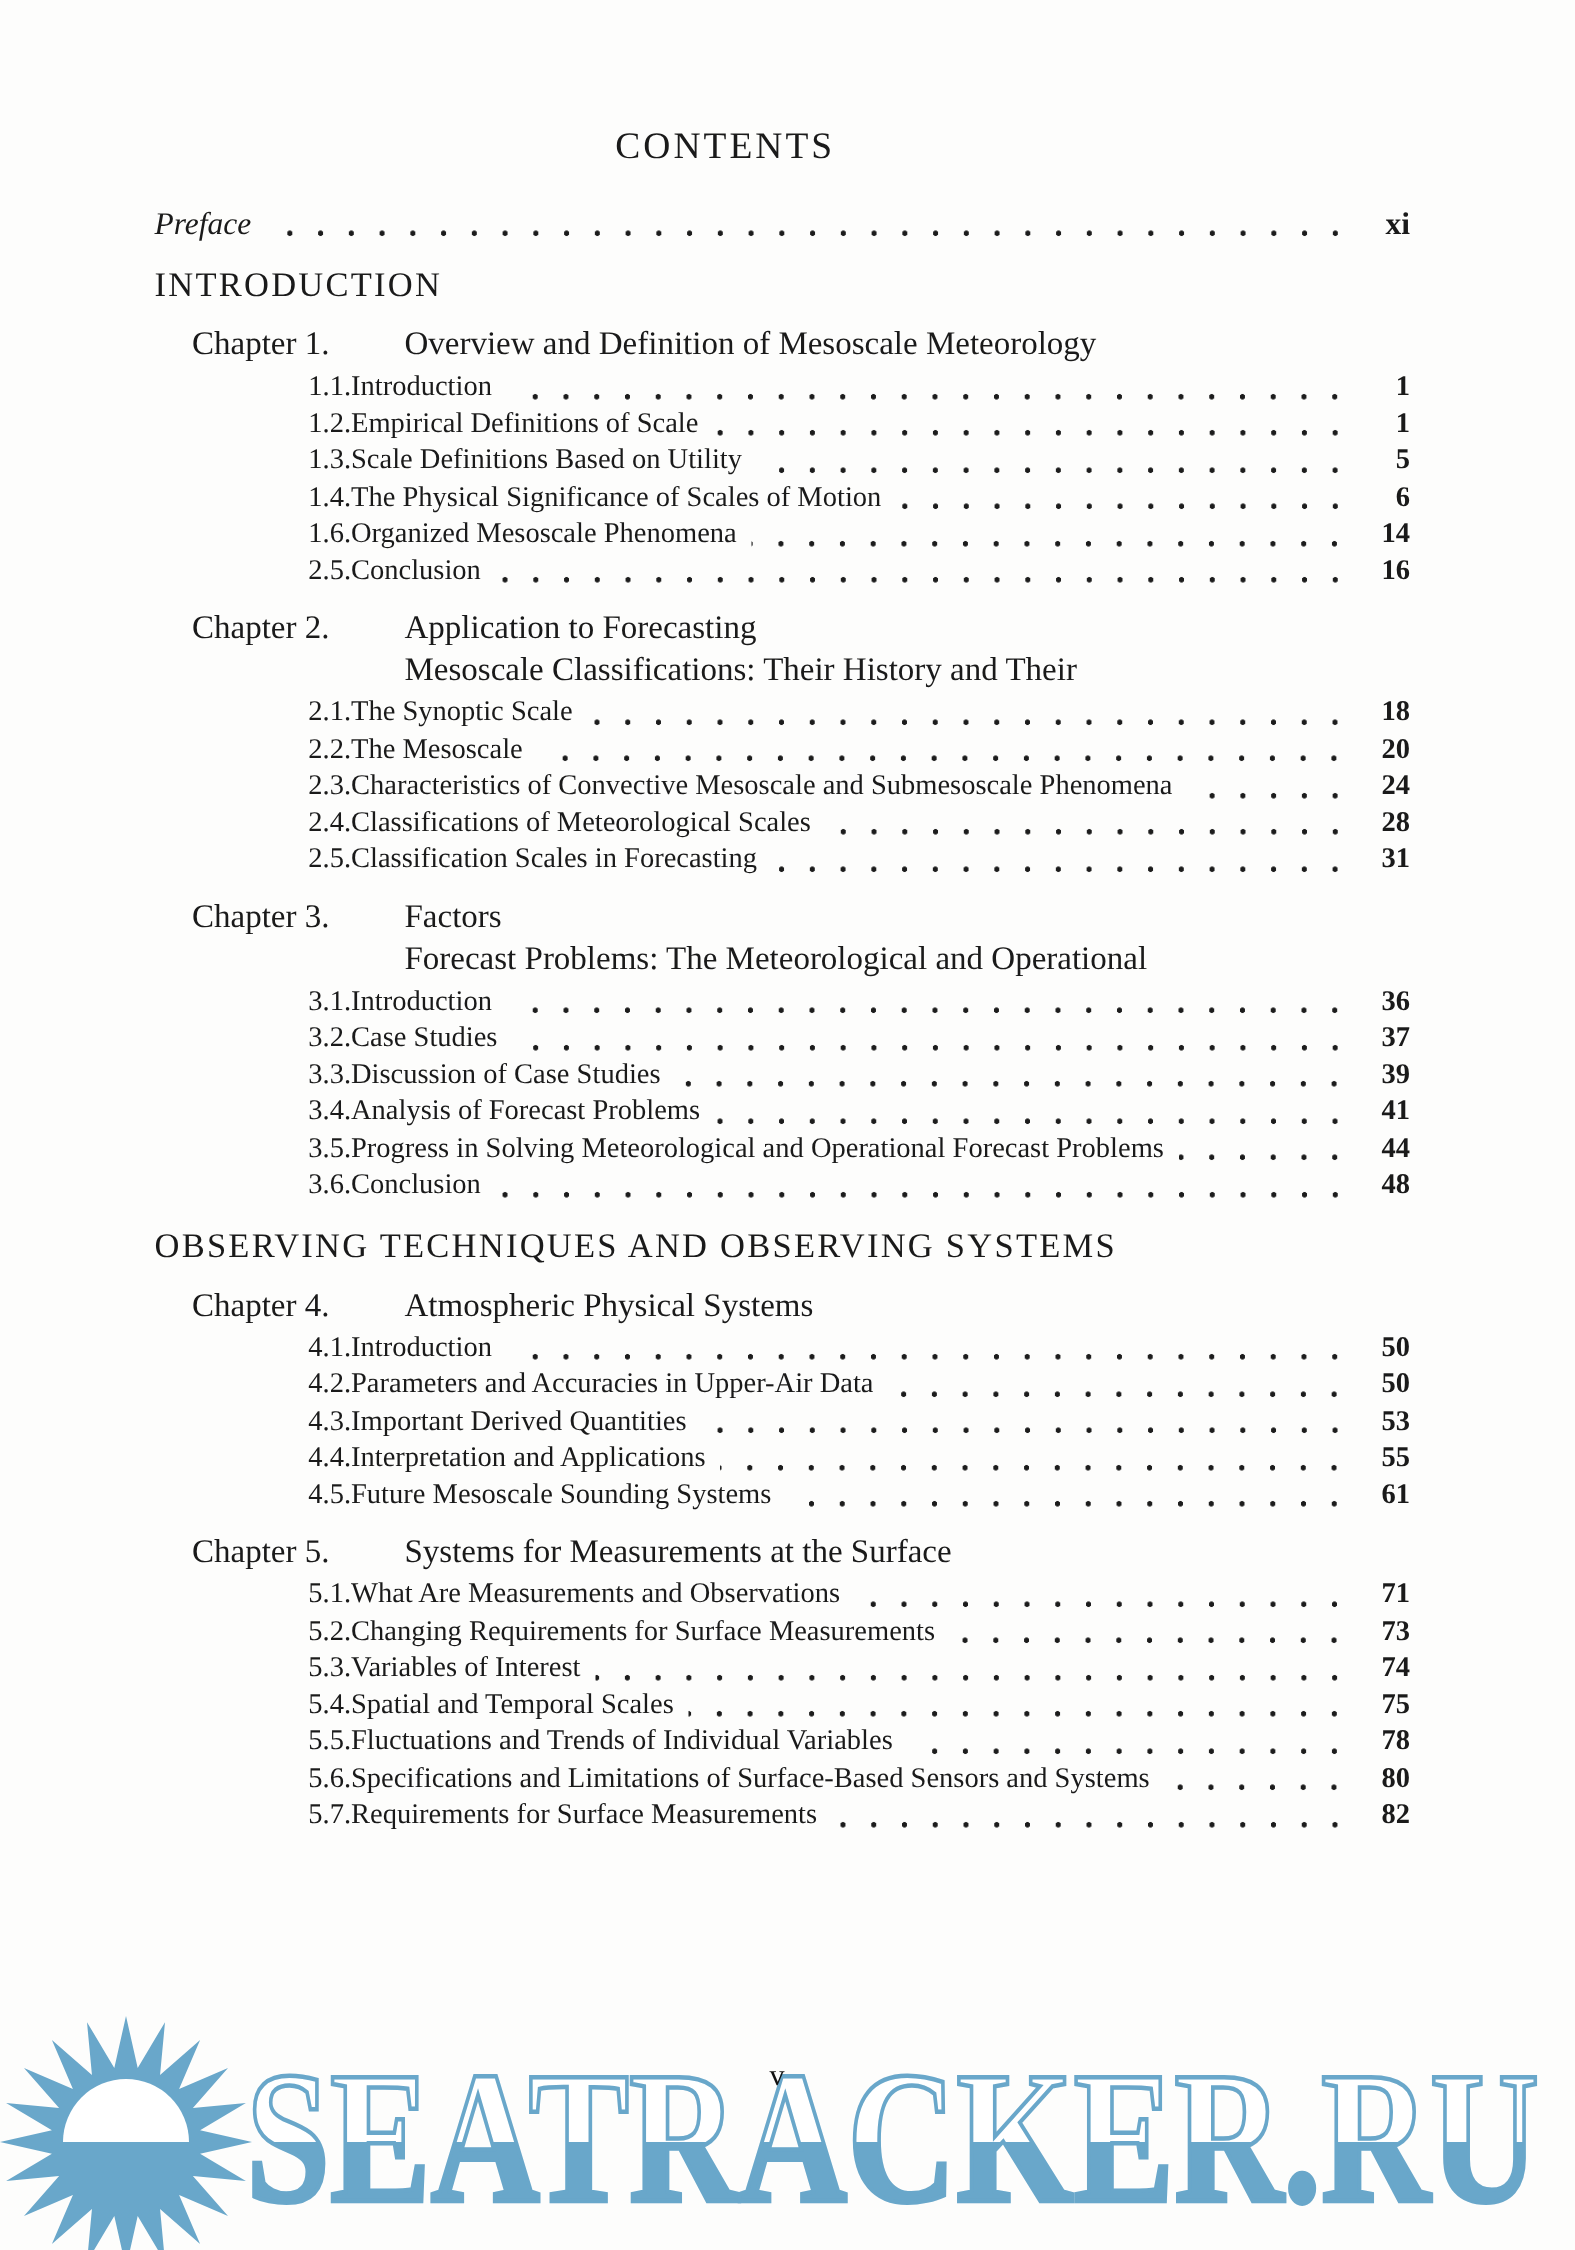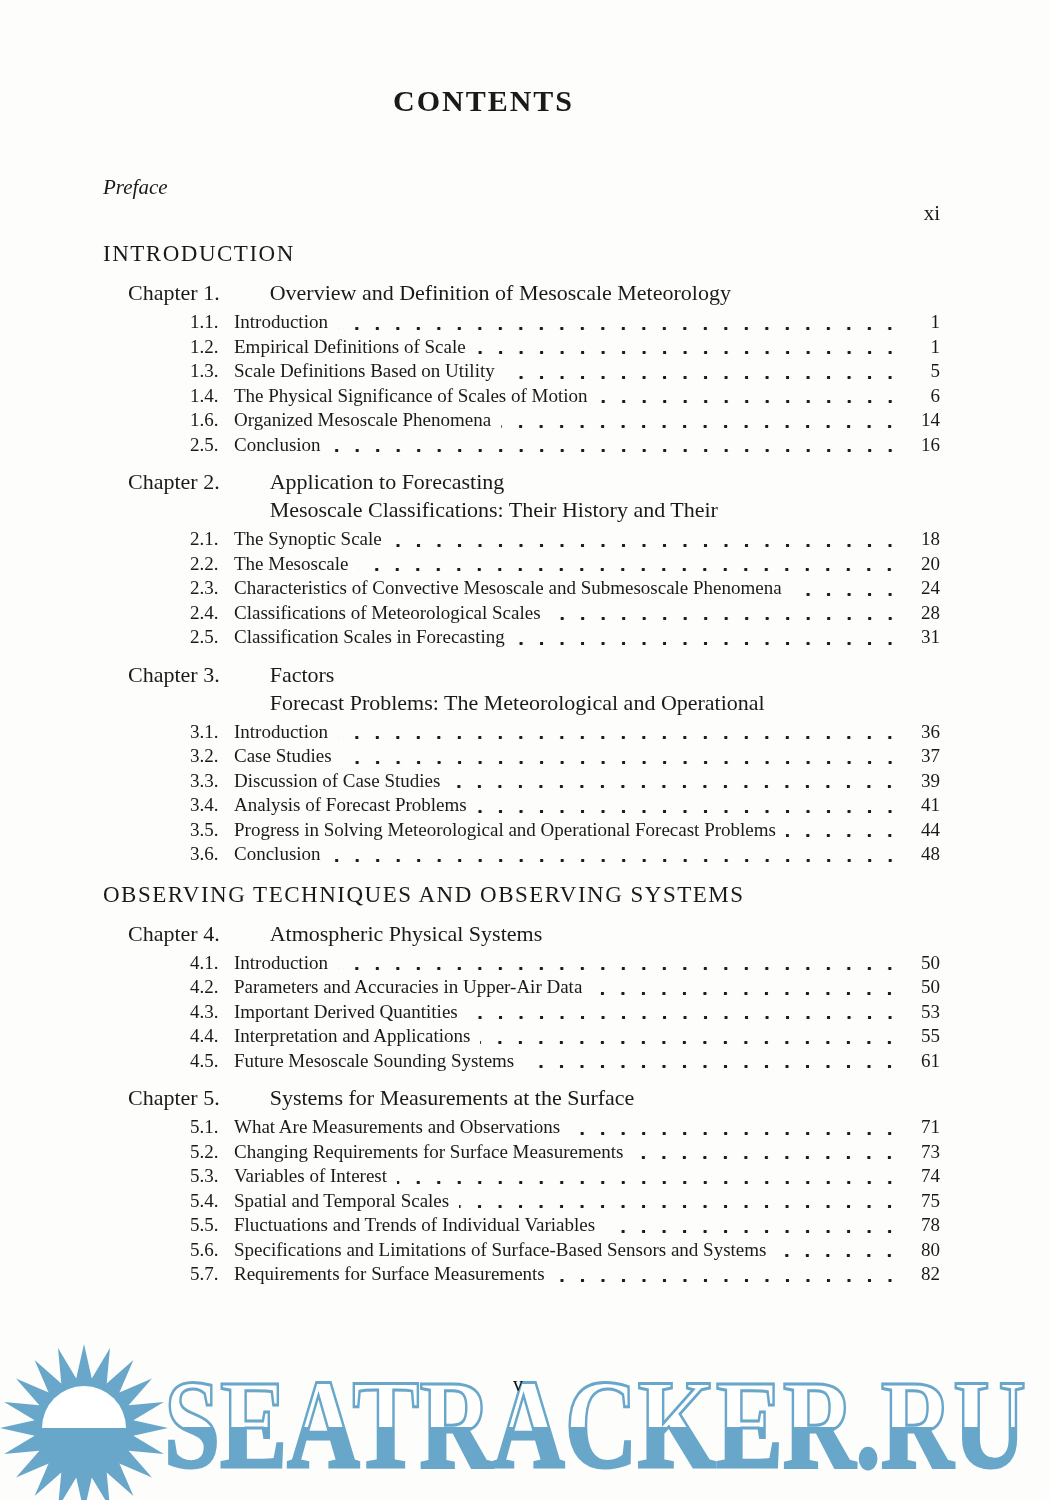--- a/index.html
+++ b/index.html
@@ -15,53 +15,53 @@
     position:absolute;inset:0;
     background:#fdfdfc;
     overflow:hidden;
   }
   .content{
     position:absolute;
     left:103px;right:110px;top:84px;
   }
   .toc-title{
     text-align:center;
-    font-size:30px;
-    font-weight:700;
+    font-size:25px;
+    font-weight:400;
     letter-spacing:2px;
     padding-right:76px;
-    margin-bottom:56px;
+    margin-bottom:24px;
   }
   .row{
     display:flex;
     align-items:stretch;
     line-height:24.5px;
     font-size:19px;
     white-space:nowrap;
   }
   .preface-row{
     font-size:21px;
     line-height:26px;
-    flex-direction:column;
   }
   .preface-label{
     font-style:italic;
   }
   .leader{
     flex:1 1 auto;
     margin:0 4px 0 10px;
     background-image:radial-gradient(circle,#1c1c1c 1.6px,transparent 2.0px);
     background-size:20.5px 5px;
     background-repeat:repeat-x;
     background-position:right bottom 4px;
     min-width:14px;
   }
   .epage{
     min-width:36px;
     text-align:right;
+    font-weight:bold;
   }
   .part-heading{
     font-size:23px;
     letter-spacing:1.5px;
     line-height:29px;
     margin-top:13px;
   }
   .chapter{
     display:flex;
     padding-left:25px;
@@ -76,20 +76,21 @@
     white-space:nowrap;
   }
   .chline{display:block;white-space:nowrap;}
   .entry{
     padding-left:87px;
   }
   .enum{
     display:inline-block;
     width:44px;
     flex:0 0 44px;
+    text-align:right;
   }
   .etitle{white-space:nowrap;}
   
   .folio{
     position:absolute;
     left:503px;top:1373px;
     width:30px;
     text-align:center;
     font-size:20px;
     color:#111;

